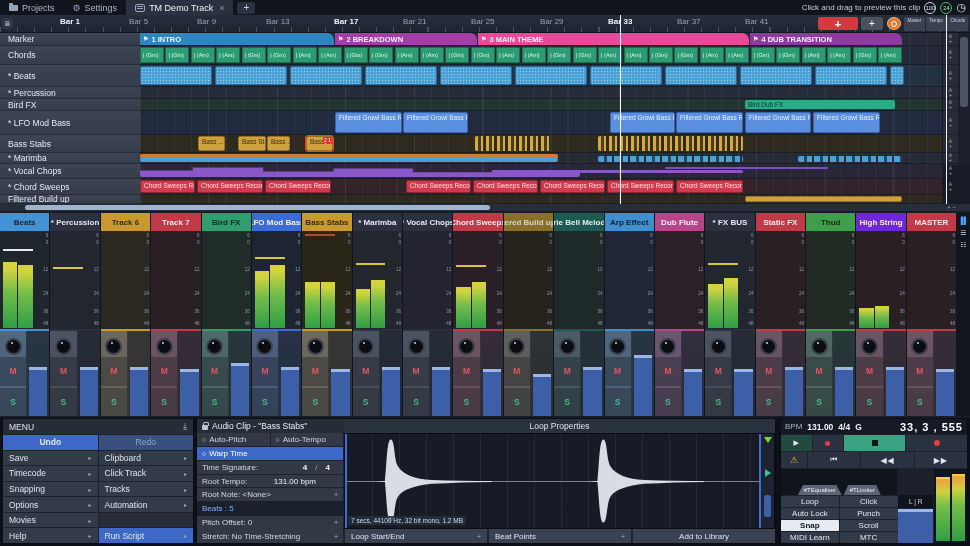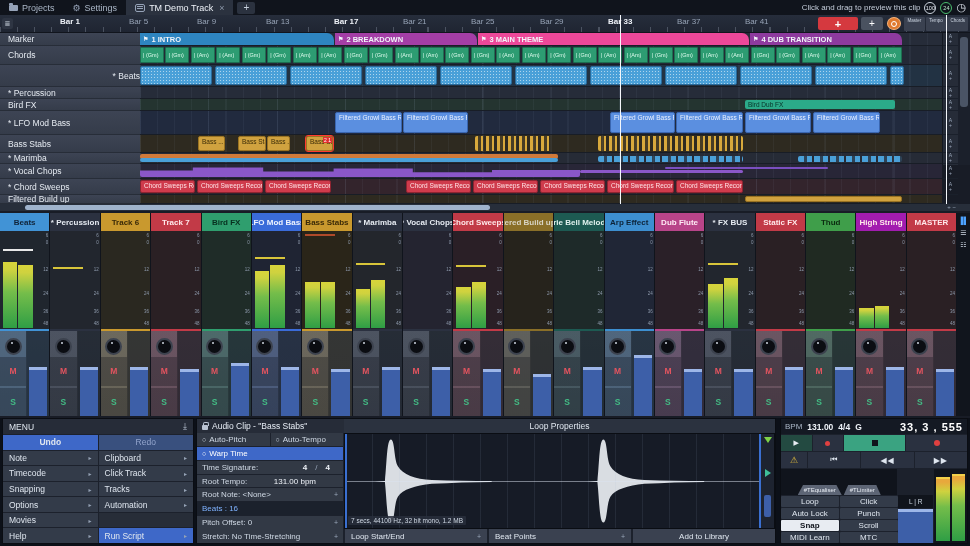--- a/index.html
+++ b/index.html
@@ -226,21 +226,21 @@
     </div>
 
   <div id="arrange">
     <div id="track-headers">
         <div class="tr-head" style="height: 13px;">
           <span class="tr-name">Marker</span>
         </div>
         <div class="tr-head" style="height: 19px;">
           <span class="tr-name">Chords</span>
         </div>
-        <div class="tr-head" style="height: 22px; justify-content: flex-end;">
+        <div class="tr-head" style="height: 22px;">
           <span class="tr-name">*  Beats</span>
         </div>
         <div class="tr-head" style="height: 12px;">
           <span class="tr-name">*  Percussion</span>
         </div>
         <div class="tr-head" style="height: 12px;">
           <span class="tr-name">Bird FX</span>
         </div>
         <div class="tr-head" style="height: 24px;">
           <span class="tr-name">*  LFO Mod Bass</span>
@@ -836,21 +836,21 @@
             <div class="knob"></div>
             <div class="ms m">M</div>
             <div class="ms s">S</div>
           </div>
           <div class="fad-col">
             <div class="fad-fill" style="height: 58%;"></div>
           </div>
         </div>
       </div>
       <div class="strip">
-        <div class="strip-name" style="background: #a21caf; color: rgb(255, 232, 234);">High String</div>
+        <div class="strip-name" style="background: #6d28d9; color: rgb(255, 232, 234);">High String</div>
         <div class="strip-meter" style="background: rgb(42, 32, 36);">
           <div class="db" style="top: 2px;">6</div>
           <div class="db" style="top: 9px;">0</div>
           <div class="db" style="top: 36px;">12</div>
           <div class="db" style="top: 60px;">24</div>
           <div class="db" style="top: 78px;">36</div>
           <div class="db" style="top: 90px;">48</div>
           <div class="mbars">
             <div class="mbar" style="height: 22%;"></div>
             <div class="mbar" style="height: 24%;"></div>
@@ -908,21 +908,21 @@
           <div class="menu-row">
             <div class="menu-cell blue">
               <span>Undo</span>
             </div>
             <div class="menu-cell dim">
               <span>Redo</span>
             </div>
           </div>
           <div class="menu-row">
             <div class="menu-cell">
-              <span>Note</span>
+              <span>Save</span>
               <span class="arr">▸</span>
             </div>
             <div class="menu-cell">
               <span>Clipboard</span>
               <span class="arr">▸</span>
             </div>
           </div>
           <div class="menu-row">
             <div class="menu-cell">
               <span>Timecode</span>
@@ -1007,21 +1007,21 @@
           </div>
           <div class="prow">
             <span>Root Tempo:</span>
             <span class="val" style="margin-right:22px;">131.00 bpm</span>
           </div>
           <div class="prow">
             <span>Root Note: &lt;None&gt;</span>
             <span class="plus">+</span>
           </div>
           <div class="prow beats-row">
-            <span>Beats :  16</span>
+            <span>Beats :  5</span>
           </div>
           <div class="prow">
             <span>Pitch Offset: 0</span>
             <span class="plus">+</span>
           </div>
         </div>
         <div id="wave-area">
           <div id="wave-grid"></div>
           <div id="wave-mid"></div>
           <svg width="100%" height="100%" viewBox="0 0 430 102" preserveAspectRatio="none">

